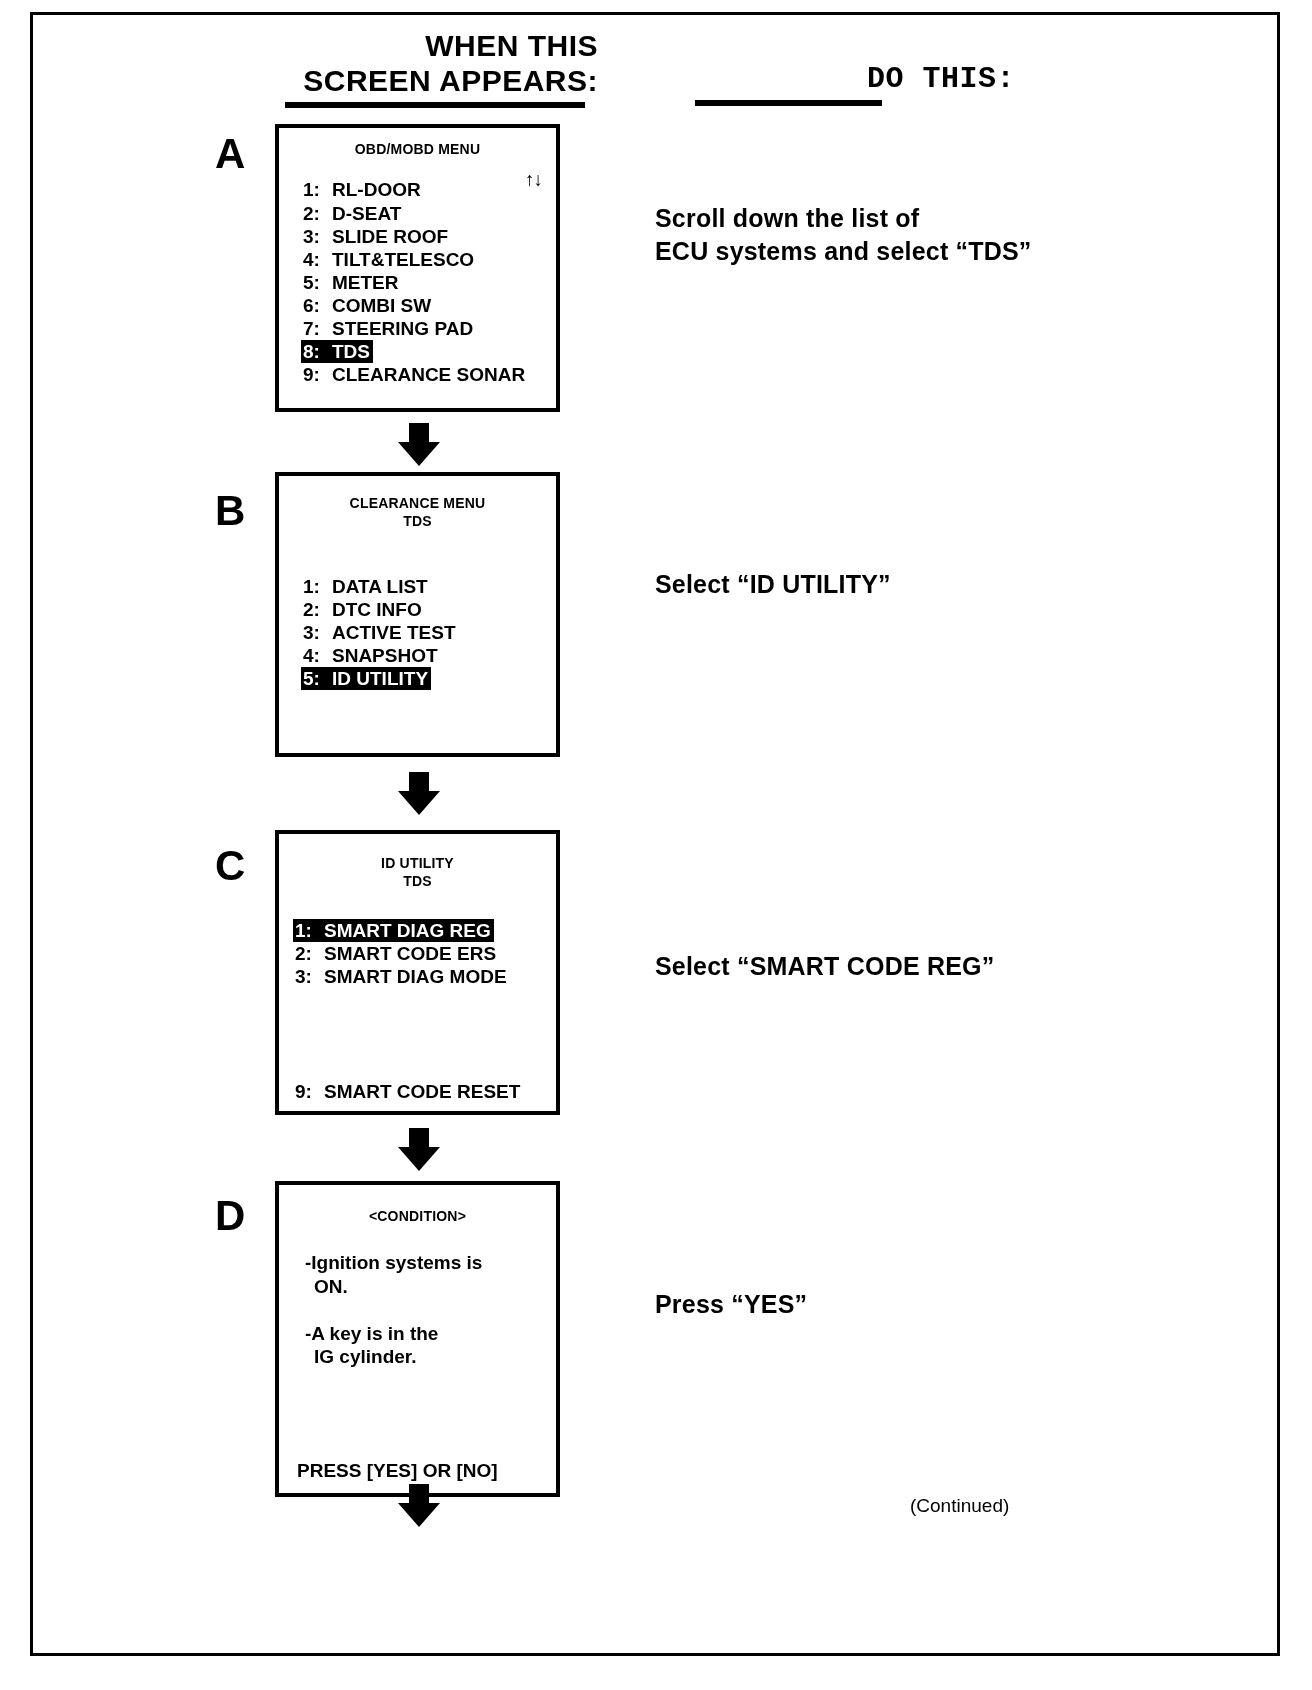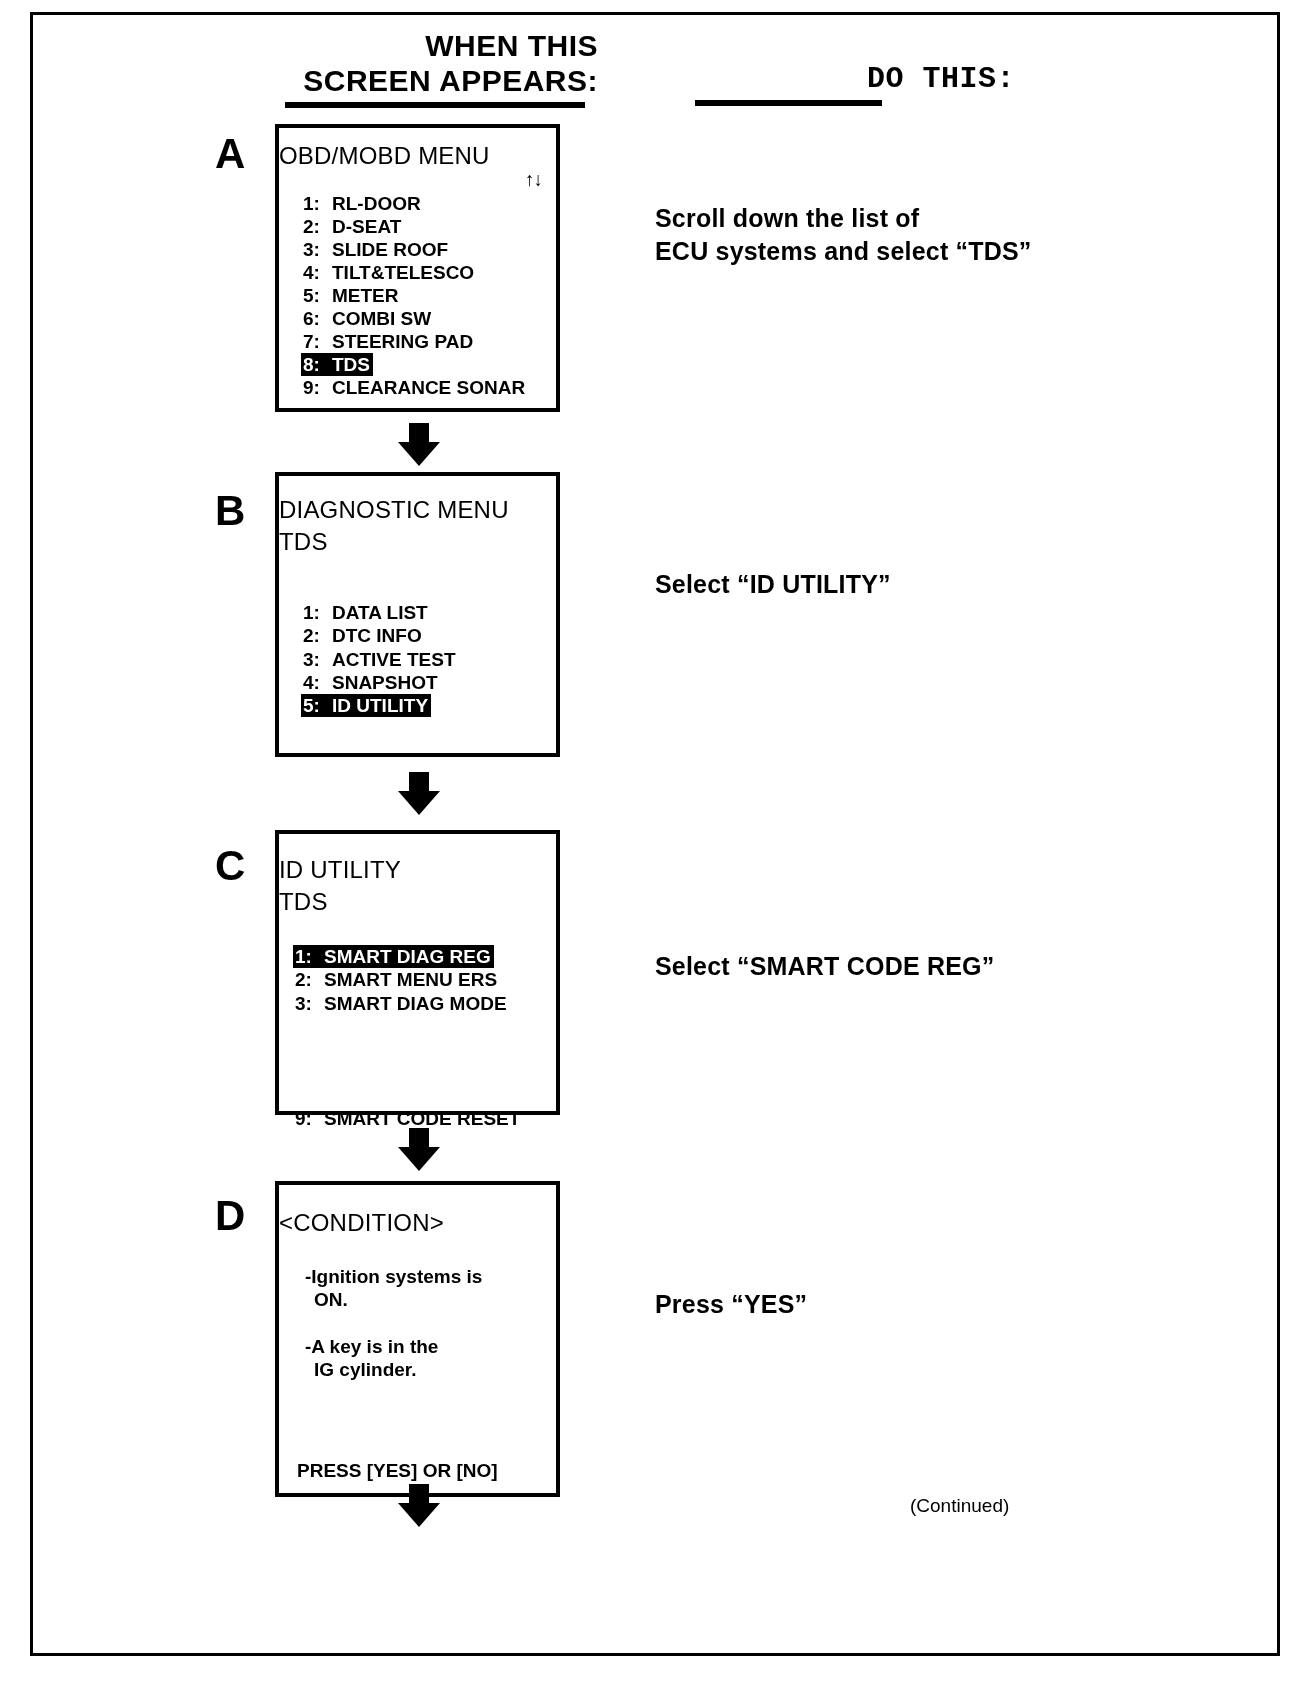--- a/index.html
+++ b/index.html
@@ -74,23 +74,24 @@
   .screen {
     position: absolute;
     border: 4px solid #000;
     box-sizing: border-box;
     background: #fff;
     left: 275px;
     width: 285px;
     font-weight: bold;
   }
   .screen-title {
-    font-size: 24px;
+    text-align: center;
+    font-size: 14px;
     letter-spacing: 0.2px;
-    font-weight: normal;
+    font-weight: bold;
     line-height: 1.32;
   }
   .screen-list {
     margin: 0;
     padding: 0;
     list-style: none;
   }
   .screen-list li {
     font-size: 19px;
     line-height: 1.215;
@@ -217,42 +218,42 @@
       <li><span class="row"><span class="num">9:</span><span>CLEARANCE SONAR</span></span></li>
     </ul>
   </div>
 
   <div class="down-arrow" id="arrow-ab">
     <div class="shaft"></div>
       <div class="head"></div>
   </div>
 
   <div class="screen" id="screen-b">
-    <div class="screen-title" style="margin-top:18px;">DIAGNOSTIC MENU</div>
+    <div class="screen-title" style="margin-top:18px;">CLEARANCE MENU</div>
     <div class="screen-title">TDS</div>
     <ul class="screen-list" style="margin-top:44px; padding-left:22px;">
       <li><span class="row"><span class="num">1:</span><span>DATA LIST</span></span></li>
       <li><span class="row"><span class="num">2:</span><span>DTC INFO</span></span></li>
       <li><span class="row"><span class="num">3:</span><span>ACTIVE TEST</span></span></li>
       <li><span class="row"><span class="num">4:</span><span>SNAPSHOT</span></span></li>
       <li><span class="row sel"><span class="num">5:</span><span>ID UTILITY</span></span></li>
     </ul>
   </div>
 
   <div class="down-arrow" id="arrow-bc">
     <div class="shaft"></div>
       <div class="head"></div>
   </div>
 
   <div class="screen" id="screen-c">
     <div class="screen-title" style="margin-top:20px;">ID UTILITY</div>
     <div class="screen-title">TDS</div>
     <ul class="screen-list" style="margin-top:28px; padding-left:14px;">
       <li><span class="row sel"><span class="num">1:</span><span>SMART DIAG REG</span></span></li>
-      <li><span class="row"><span class="num">2:</span><span>SMART MENU ERS</span></span></li>
+      <li><span class="row"><span class="num">2:</span><span>SMART CODE ERS</span></span></li>
       <li><span class="row"><span class="num">3:</span><span>SMART DIAG MODE</span></span></li>
     </ul>
     <ul class="screen-list" style="margin-top:92px; padding-left:14px;">
       <li><span class="row"><span class="num">9:</span><span>SMART CODE RESET</span></span></li>
     </ul>
   </div>
 
   <div class="down-arrow" id="arrow-cd">
     <div class="shaft"></div>
       <div class="head"></div>

